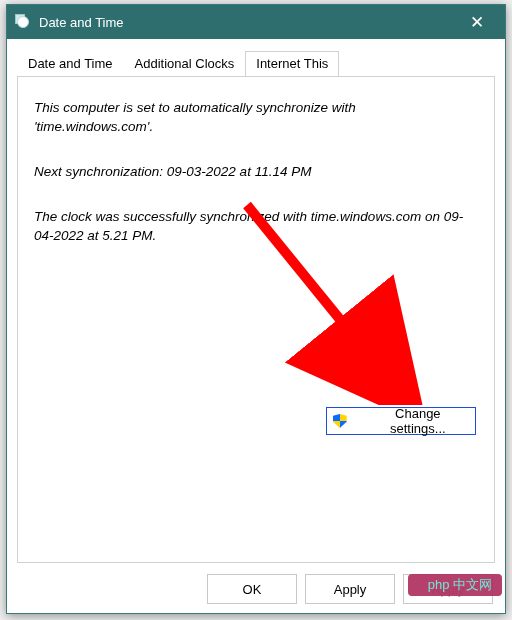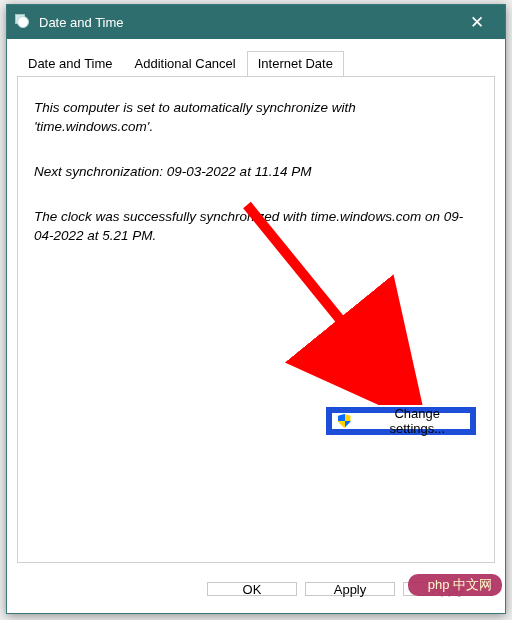--- a/index.html
+++ b/index.html
@@ -94,21 +94,21 @@
     color: #000;
     line-height: 1.4;
   }
   .para { margin-bottom: 26px; max-width: 440px; font-style: italic; }
 
   .change-btn {
     position: absolute;
     right: 18px;
     top: 330px;
     width: 150px; height: 28px;
-    border: 6px solid #1d4ed8;
+    border: 1px solid #1d4ed8;
     background: #ffffff;
     font-size: 13px;
     display: flex; align-items: center; justify-content: center;
     gap: 20px;
     cursor: default;
   }
   .shield {
     width: 14px; height: 14px;
     position: relative;
     display: inline-block;
@@ -125,41 +125,41 @@
     left: 0; right: 0; bottom: 0;
     height: 48px;
     display: flex;
     align-items: center;
     justify-content: flex-end;
     gap: 8px;
     padding-right: 12px;
     font-size: 13px;
   }
   .footer .btn {
-    width: 90px; height: 14px;
+    width: 90px; height: 30px;
     border: 1px solid #c8c8c8;
     background: #ffffff;
     display: flex; align-items: center; justify-content: center;
     cursor: default;
   }
   .footer .btn.disabled { color: #a8a8a8; }
 
   .arrow {
     position: absolute;
     left: 220px; top: 180px;
     pointer-events: none;
     z-index: 5;
   }
 
   .watermark {
     position: absolute;
     right: 10px; bottom: 24px;
-    font-size: 13px; color: #fef9c3;
+    font-size: 13px; color: #5eead4;
     background: #b03060;
-    border-radius: 10px;
+    border-radius: 4px;
     padding: 2px 10px 2px 20px;
     z-index: 10;
     opacity: 0.92;
   }
 </style>
 </head>
 <body>
 
 <div class="window">
 
@@ -172,22 +172,22 @@
     <span class="spacer"></span>
     <div class="closebtn">
       <span>✕</span>
     </div>
   </div>
 
   <div class="client">
 
     <div class="tabstrip">
       <div class="tab">Date and Time</div>
-      <div class="tab">Additional Cancel</div>
-      <div class="tab active">Internet Date</div>
+      <div class="tab">Additional Clocks</div>
+      <div class="tab active">Internet This</div>
     </div>
 
     <div class="tabpanel">
       <div class="content">
         <div class="para">This computer is set to automatically synchronize with 'time.windows.com'.</div>
         <div class="para">Next synchronization: 09-03-2022 at 11.14 PM</div>
         <div class="para">The clock was successfully synchronized with time.windows.com on 09-04-2022 at 5.21 PM.</div>
       </div>
 
       <button class="change-btn">

